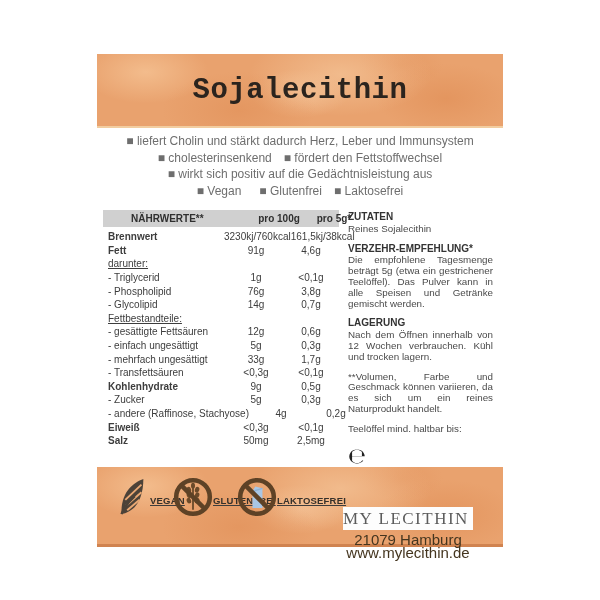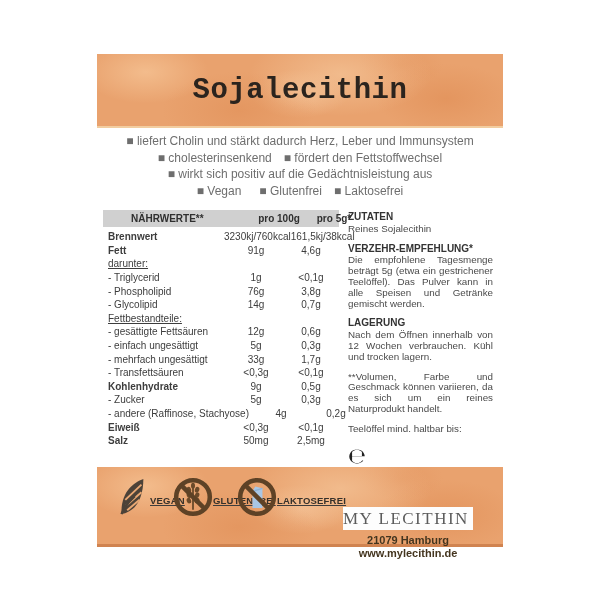--- a/index.html
+++ b/index.html
@@ -49,21 +49,21 @@
     border-bottom:3px solid #d08350;}
   .badge{position:absolute;top:10px;width:70px;display:flex;flex-direction:row;
     align-items:center;text-decoration:underline;}
   .badge .b-label{margin-top:2px;font-size:9.5px;font-weight:600;color:#35302a;letter-spacing:.2px;}
   .badge-vegan{left:15px;}
   .badge-gluten{left:76px;}
   .badge-lakto{left:140px;}
   .brand{position:absolute;left:246px;top:12px;width:130px;text-align:center;}
   .brand-box{background:#fdfdfd;height:23px;display:flex;align-items:center;justify-content:flex-start;margin-top:28px;}
   .brand-box span{font-family:"Liberation Serif",serif;font-size:17px;color:#5c5c5c;letter-spacing:1.5px;}
-  .brand-addr{margin-top:4px;font-size:11px;font-weight:bold;color:#44351f;line-height:12.5px;}
+  .brand-addr{margin-top:4px;font-size:15px;font-weight:normal;color:#44351f;line-height:12.5px;}
 </style>
 </head>
 <body>
 
 <div class="page">
 
   <div class="title-banner orange-tex">
     <h1>Sojalecithin</h1>
   </div>
 

